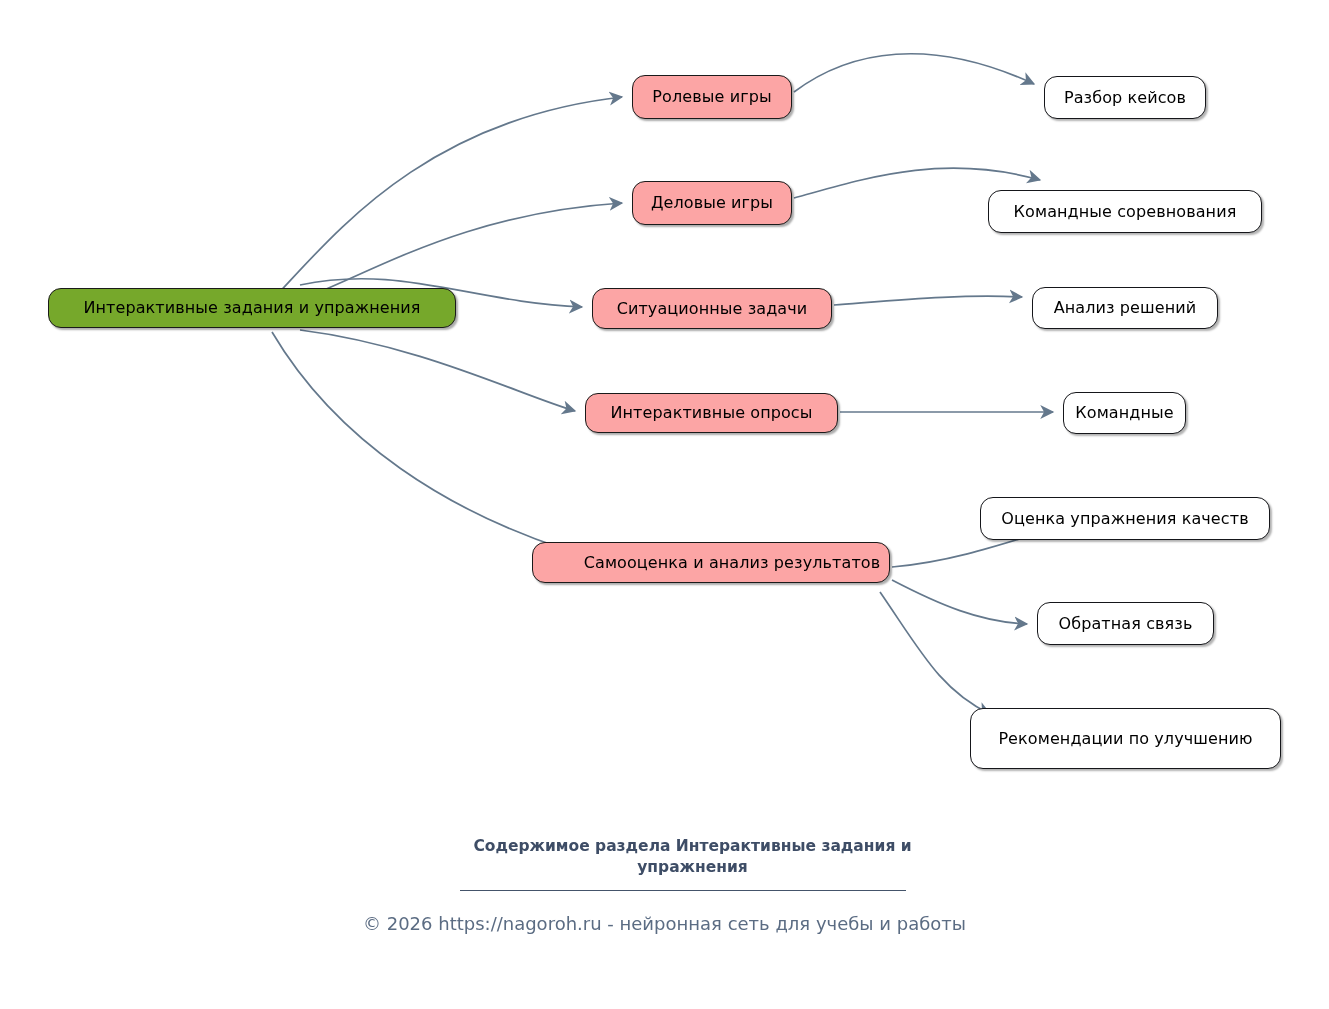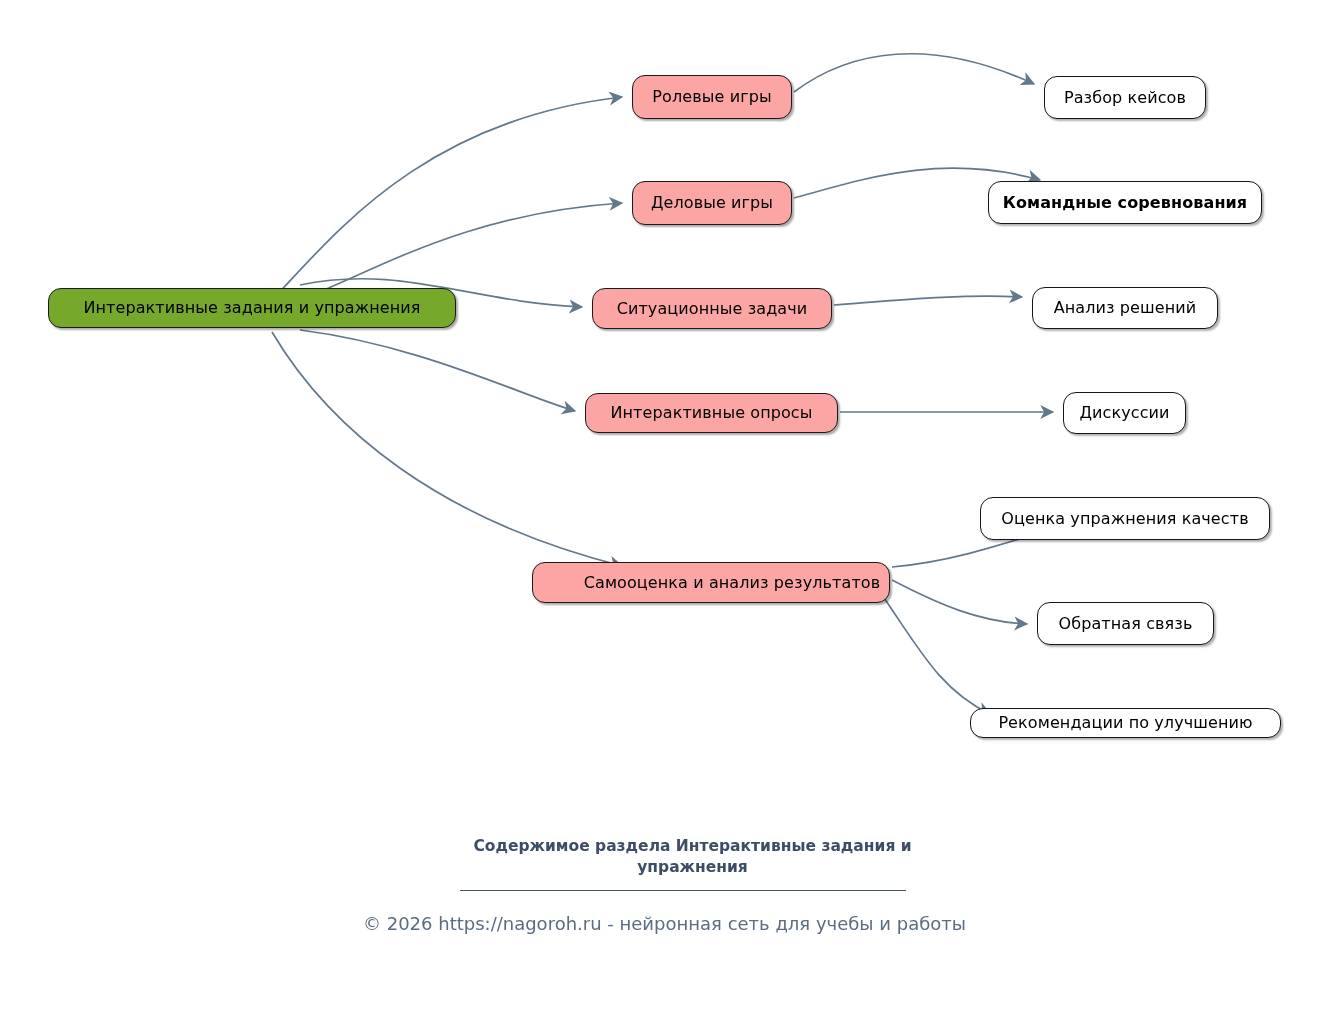--- a/index.html
+++ b/index.html
@@ -142,49 +142,49 @@
   </div>
 
   <div class="node node-branch" style="left:592px; top:288px; width:240px; height:41px;">
     <span>Ситуационные задачи</span>
   </div>
 
   <div class="node node-branch" style="left:585px; top:393px; width:253px; height:40px;">
     <span>Интерактивные опросы</span>
   </div>
 
-  <div class="node node-branch" style="left:532px; top:562px; width:358px; height:41px;padding-left:42px;">
+  <div class="node node-branch" style="left:532px; top:542px; width:358px; height:41px;padding-left:42px;">
     <span>Самооценка и анализ результатов</span>
   </div>
 
   <div class="node node-leaf" style="left:1044px; top:76px; width:162px; height:43px;">
     <span>Разбор кейсов</span>
   </div>
 
-  <div class="node node-leaf" style="left:988px; top:181px; width:274px; height:43px;font-weight:bold;">
+  <div class="node node-leaf" style="left:988px; top:190px; width:274px; height:43px;">
     <span>Командные соревнования</span>
   </div>
 
   <div class="node node-leaf" style="left:1032px; top:287px; width:186px; height:42px;">
     <span>Анализ решений</span>
   </div>
 
   <div class="node node-leaf" style="left:1063px; top:392px; width:123px; height:42px;">
-    <span>Дискуссии</span>
+    <span>Командные</span>
   </div>
 
   <div class="node node-leaf" style="left:980px; top:497px; width:290px; height:43px;">
     <span>Оценка упражнения качеств</span>
   </div>
 
   <div class="node node-leaf" style="left:1037px; top:602px; width:177px; height:43px;">
     <span>Обратная связь</span>
   </div>
 
-  <div class="node node-leaf" style="left:970px; top:708px; width:311px; height:30px;">
+  <div class="node node-leaf" style="left:970px; top:708px; width:311px; height:61px;">
     <span>Рекомендации по улучшению</span>
   </div>
 
   <div id="caption">
     <span class="cap-line">Содержимое раздела Интерактивные задания и</span>
     <span class="cap-line">упражнения</span>
   </div>
 
   <div id="caption-rule"></div>
 

